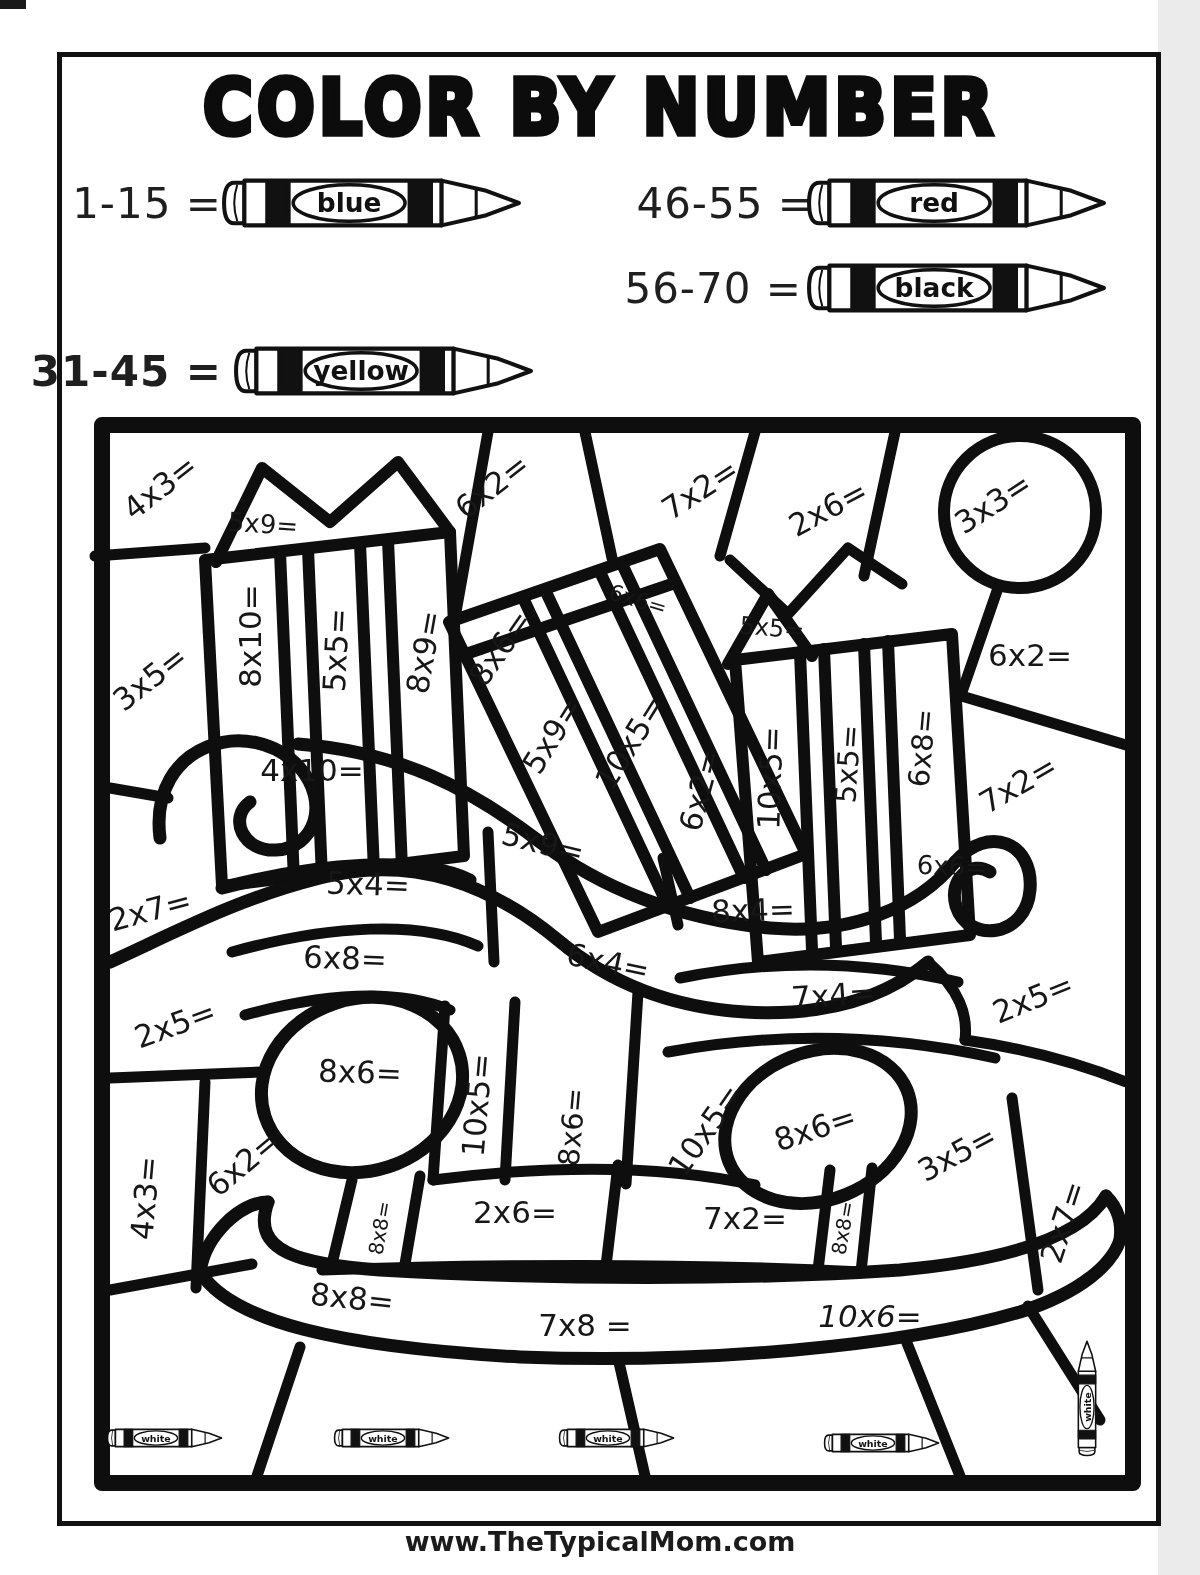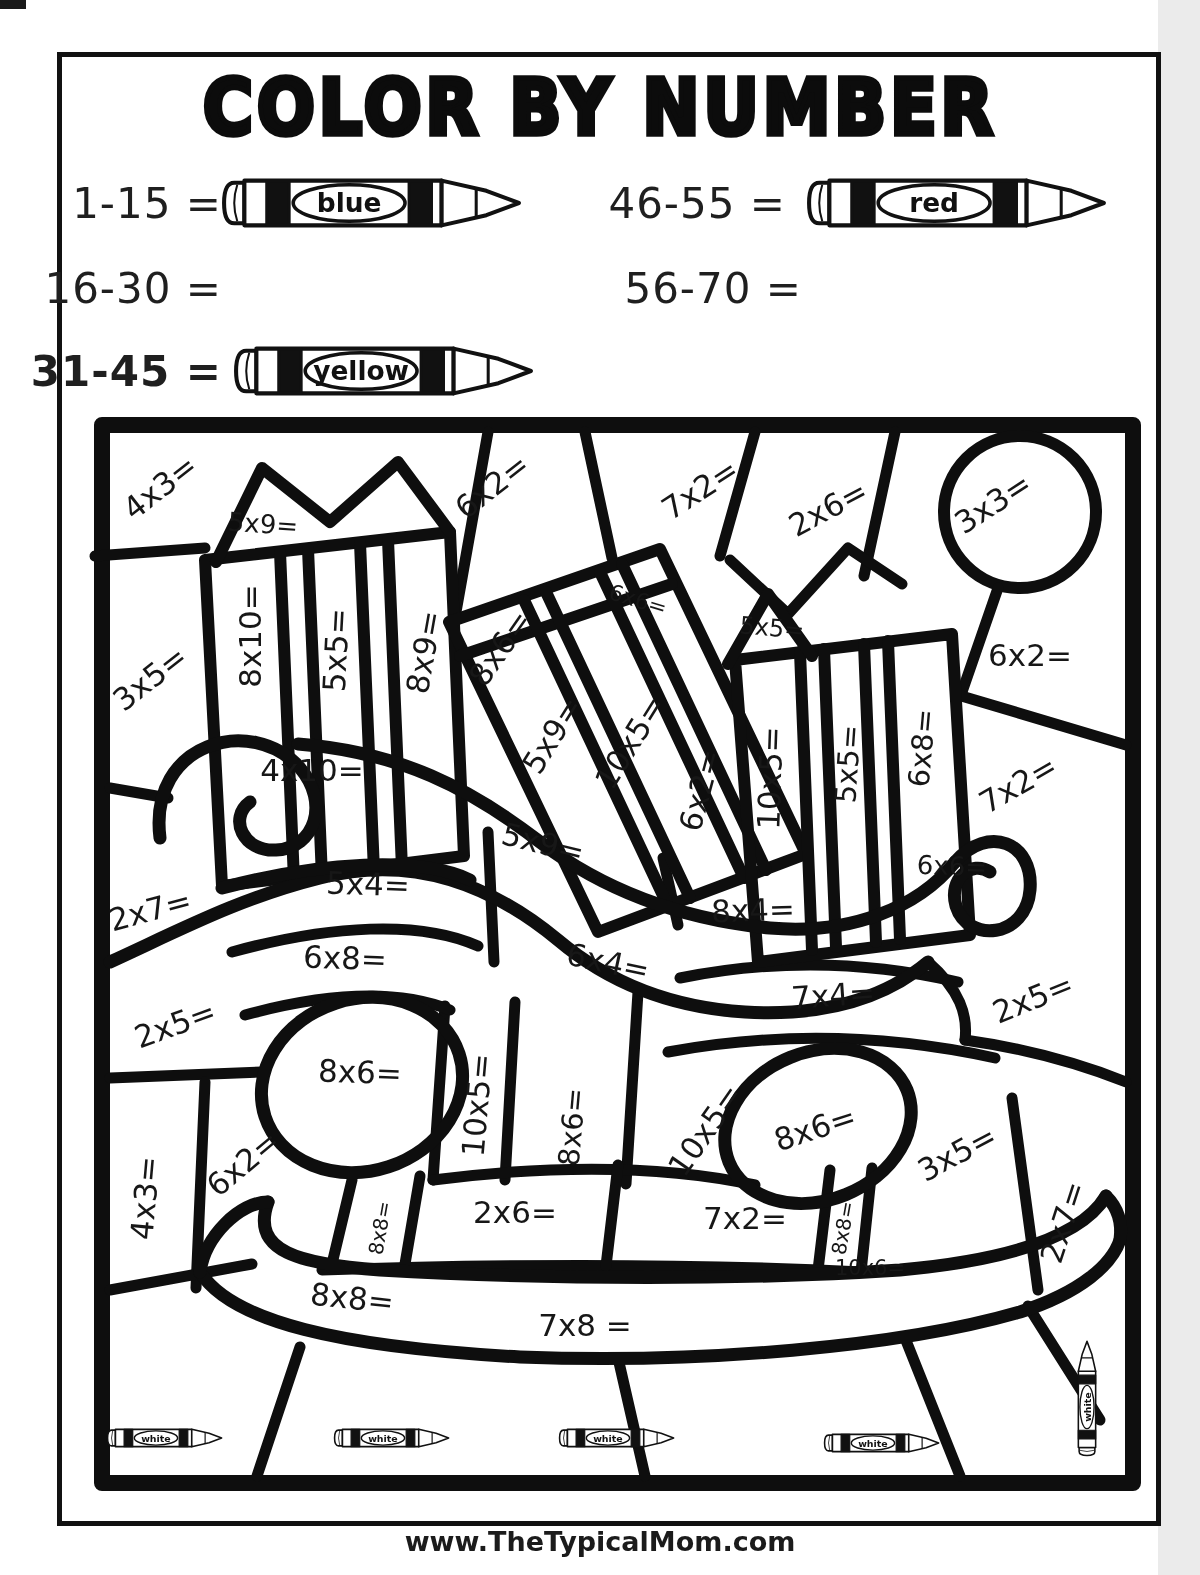--- a/index.html
+++ b/index.html
@@ -57,21 +57,20 @@
           <rect x="186" y="10" width="22" height="44" fill="#111" stroke-width="3"></rect>
           <path d="M218 10 L262 20 L294 32 L262 44 L218 54 Z" stroke-width="4"></path>
           <path d="M252 17 L252 47" stroke-width="3" fill="none"></path>
           <ellipse cx="127" cy="32" rx="55" ry="18" stroke-width="3.5"></ellipse>
         </g>
         <text x="127" y="41" text-anchor="middle" font-size="26" font-weight="bold" font-family="DejaVu Sans, Liberation Sans, sans-serif" fill="#111">blue</text>
       </svg>
     </span>
 </div>
 <div class="legend-row" style="left:60px;top:255px;width:550px;">
-  <span class="range-label" style="right:388px;">16-30 =</span>
 </div>
 <div class="legend-row" style="left:60px;top:338px;width:550px;">
   <span class="range-label" style="right:388px;font-weight:bold;">31-45 =</span>
   <span class="crayon-holder" style="left:172px;">
       <svg width="305" height="66" viewBox="0 0 300 64">
         <g stroke="#111" fill="#fff" stroke-linejoin="round">
           <path d="M24 12 L14 12 Q4 12 4 32 Q4 52 14 52 L24 52 Z" stroke-width="4"></path>
           <path d="M17 14 Q11 32 17 50" stroke-width="2" fill="none"></path>
           <rect x="24" y="10" width="194" height="44" stroke-width="4"></rect>
           <rect x="46" y="10" width="22" height="44" fill="#111" stroke-width="3"></rect>
@@ -79,39 +78,54 @@
           <path d="M218 10 L262 20 L294 32 L262 44 L218 54 Z" stroke-width="4"></path>
           <path d="M252 17 L252 47" stroke-width="3" fill="none"></path>
           <ellipse cx="127" cy="32" rx="55" ry="18" stroke-width="3.5"></ellipse>
         </g>
         <text x="127" y="41" text-anchor="middle" font-size="26" font-weight="bold" font-family="DejaVu Sans, Liberation Sans, sans-serif" fill="#111">yellow</text>
       </svg>
     </span>
 </div>
 
 <div class="legend-row" style="left:600px;top:170px;width:550px;">
-  <span class="range-label" style="right:364px;">46-55 =</span>
+  <span class="range-label" style="right:336px;">46-55 =</span>
   <span class="crayon-holder" style="left:205px;">
       <svg width="305" height="66" viewBox="0 0 300 64">
         <g stroke="#111" fill="#fff" stroke-linejoin="round">
           <path d="M24 12 L14 12 Q4 12 4 32 Q4 52 14 52 L24 52 Z" stroke-width="4"></path>
           <path d="M17 14 Q11 32 17 50" stroke-width="2" fill="none"></path>
           <rect x="24" y="10" width="194" height="44" stroke-width="4"></rect>
           <rect x="46" y="10" width="22" height="44" fill="#111" stroke-width="3"></rect>
           <rect x="186" y="10" width="22" height="44" fill="#111" stroke-width="3"></rect>
           <path d="M218 10 L262 20 L294 32 L262 44 L218 54 Z" stroke-width="4"></path>
           <path d="M252 17 L252 47" stroke-width="3" fill="none"></path>
           <ellipse cx="127" cy="32" rx="55" ry="18" stroke-width="3.5"></ellipse>
         </g>
         <text x="127" y="41" text-anchor="middle" font-size="26" font-weight="bold" font-family="DejaVu Sans, Liberation Sans, sans-serif" fill="#111">red</text>
       </svg>
     </span>
 </div>
 <div class="legend-row" style="left:600px;top:255px;width:550px;">
   <span class="range-label" style="right:348px;">56-70 =</span>
+  <span class="crayon-holder" style="left:205px;">
+      <svg width="305" height="66" viewBox="0 0 300 64">
+        <g stroke="#111" fill="#fff" stroke-linejoin="round">
+          <path d="M24 12 L14 12 Q4 12 4 32 Q4 52 14 52 L24 52 Z" stroke-width="4"></path>
+          <path d="M17 14 Q11 32 17 50" stroke-width="2" fill="none"></path>
+          <rect x="24" y="10" width="194" height="44" stroke-width="4"></rect>
+          <rect x="46" y="10" width="22" height="44" fill="#111" stroke-width="3"></rect>
+          <rect x="186" y="10" width="22" height="44" fill="#111" stroke-width="3"></rect>
+          <path d="M218 10 L262 20 L294 32 L262 44 L218 54 Z" stroke-width="4"></path>
+          <path d="M252 17 L252 47" stroke-width="3" fill="none"></path>
+          <ellipse cx="127" cy="32" rx="55" ry="18" stroke-width="3.5"></ellipse>
+        </g>
+        <text x="127" y="41" text-anchor="middle" font-size="26" font-weight="bold" font-family="DejaVu Sans, Liberation Sans, sans-serif" fill="#111">black</text>
+      </svg>
+    </span>
 </div>
 <div class="legend-row" style="left:600px;top:338px;width:550px;">
 </div>
 
 <svg id="line-art" width="1200" height="1575" viewBox="0 0 1200 1575">
   <g stroke="#0e0e0e" fill="none" stroke-linecap="round" stroke-linejoin="round">
 
     <rect x="102" y="425" width="1031" height="1058" stroke-width="16"></rect>
 
     <circle cx="1020" cy="512" r="76" stroke-width="12"></circle>
@@ -241,21 +255,21 @@
     <span class="problem" style="left: 957px; top: 1153px; font-size: 31px; transform: translate(-50%, -50%) rotate(-28deg);">3x5=</span>
     <span class="problem" style="left: 145px; top: 1198px; font-size: 31px; transform: translate(-50%, -50%) rotate(-85deg);">4x3=</span>
     <span class="problem" style="left: 243px; top: 1163px; font-size: 31px; transform: translate(-50%, -50%) rotate(-40deg);">6x2=</span>
     <span class="problem" style="left: 380px; top: 1228px; font-size: 20px; transform: translate(-50%, -50%) rotate(-80deg);">8x8=</span>
     <span class="problem" style="left: 515px; top: 1212px; font-size: 31px; transform: translate(-50%, -50%) rotate(0deg);">2x6=</span>
     <span class="problem" style="left: 745px; top: 1218px; font-size: 31px; transform: translate(-50%, -50%) rotate(0deg);">7x2=</span>
     <span class="problem" style="left: 843px; top: 1228px; font-size: 20px; transform: translate(-50%, -50%) rotate(-80deg);">8x8=</span>
     <span class="problem" style="left: 1063px; top: 1222px; font-size: 31px; transform: translate(-50%, -50%) rotate(-72deg);">2x7=</span>
     <span class="problem" style="left: 352px; top: 1298px; font-size: 31px; transform: translate(-50%, -50%) rotate(6deg);">8x8=</span>
     <span class="problem" style="left: 585px; top: 1325px; font-size: 31px; transform: translate(-50%, -50%) rotate(0deg);">7x8 =</span>
-    <span class="problem" style="left: 870px; top: 1268px; font-size: 21px; transform: translate(-50%, -50%) rotate(0deg);">10x6=</span>
+    <span class="problem" style="left: 870px; top: 1316px; font-size: 31px; transform: translate(-50%, -50%) rotate(0deg); font-style: italic;">10x6=</span>
   </div>
 <div id="white-crayons">
     <span class="wc" style="left: 165px; top: 1438px;">
       <svg width="118" height="26" viewBox="0 0 300 64">
         <g stroke="#111" fill="#fff" stroke-linejoin="round">
           <path d="M24 12 L14 12 Q4 12 4 32 Q4 52 14 52 L24 52 Z" stroke-width="4"></path>
           <path d="M17 14 Q11 32 17 50" stroke-width="2" fill="none"></path>
           <rect x="24" y="10" width="194" height="44" stroke-width="4"></rect>
           <rect x="46" y="10" width="22" height="44" fill="#111" stroke-width="3"></rect>
           <rect x="186" y="10" width="22" height="44" fill="#111" stroke-width="3"></rect>

